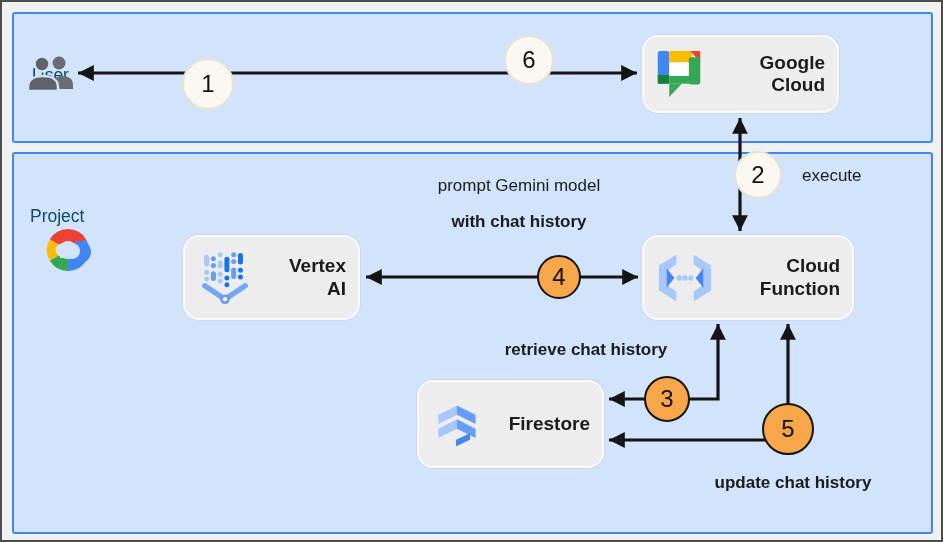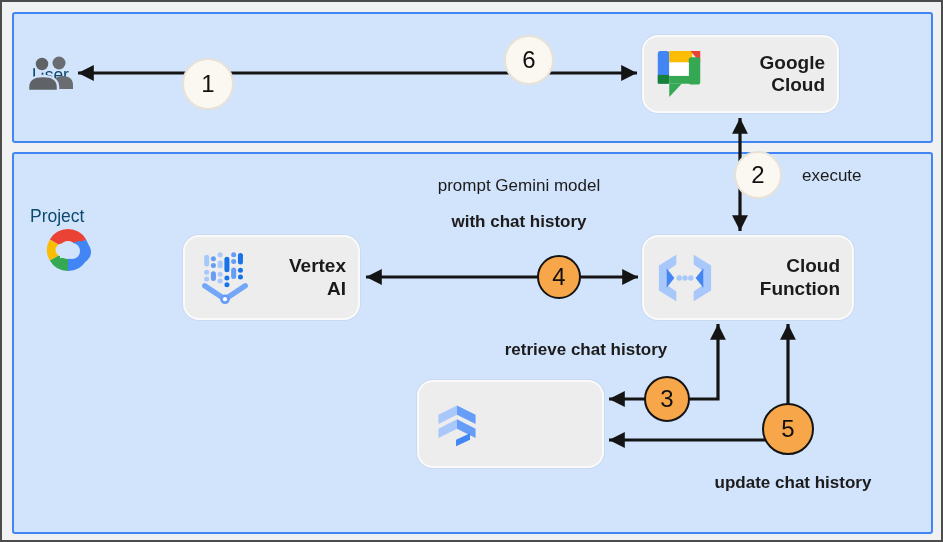--- a/index.html
+++ b/index.html
@@ -163,20 +163,21 @@
   <div class="node" style="left:415px; top:378px; width:187px; height:88px;">
     <span class="node-icon">
       <svg width="52" height="58" viewBox="0 0 56 58">
         <polygon points="8,19 28,9 28,19 8,29" fill="#a8c7fa"></polygon>
         <polygon points="28,9 48,19 48,29 28,19" fill="#669df6"></polygon>
         <polygon points="8,34 28,24 28,34 8,44" fill="#a8c7fa"></polygon>
         <polygon points="28,24 48,34 48,44 28,34" fill="#669df6"></polygon>
         <polygon points="27,46 42,39 42,46 27,53" fill="#4285f4"></polygon>
       </svg>
     </span>
+    <span class="node-label">Firestore</span>
   </div>
 
   <div class="lbl" style="left:800px; top:164px;">execute</div>
   <div class="lbl center" style="left:517px; top:174px;">prompt Gemini model</div>
   <div class="lbl b center" style="left:517px; top:210px;">with chat history</div>
   <div class="lbl b center" style="left:584px; top:338px;">retrieve chat history</div>
   <div class="lbl b center" style="left:791px; top:471px;">update chat history</div>
 
   <div class="step neutral" style="left:180px; top:56px; width:52px; height:52px;">1</div>
   <div class="step neutral" style="left:502px; top:33px; width:50px; height:50px;">6</div>

